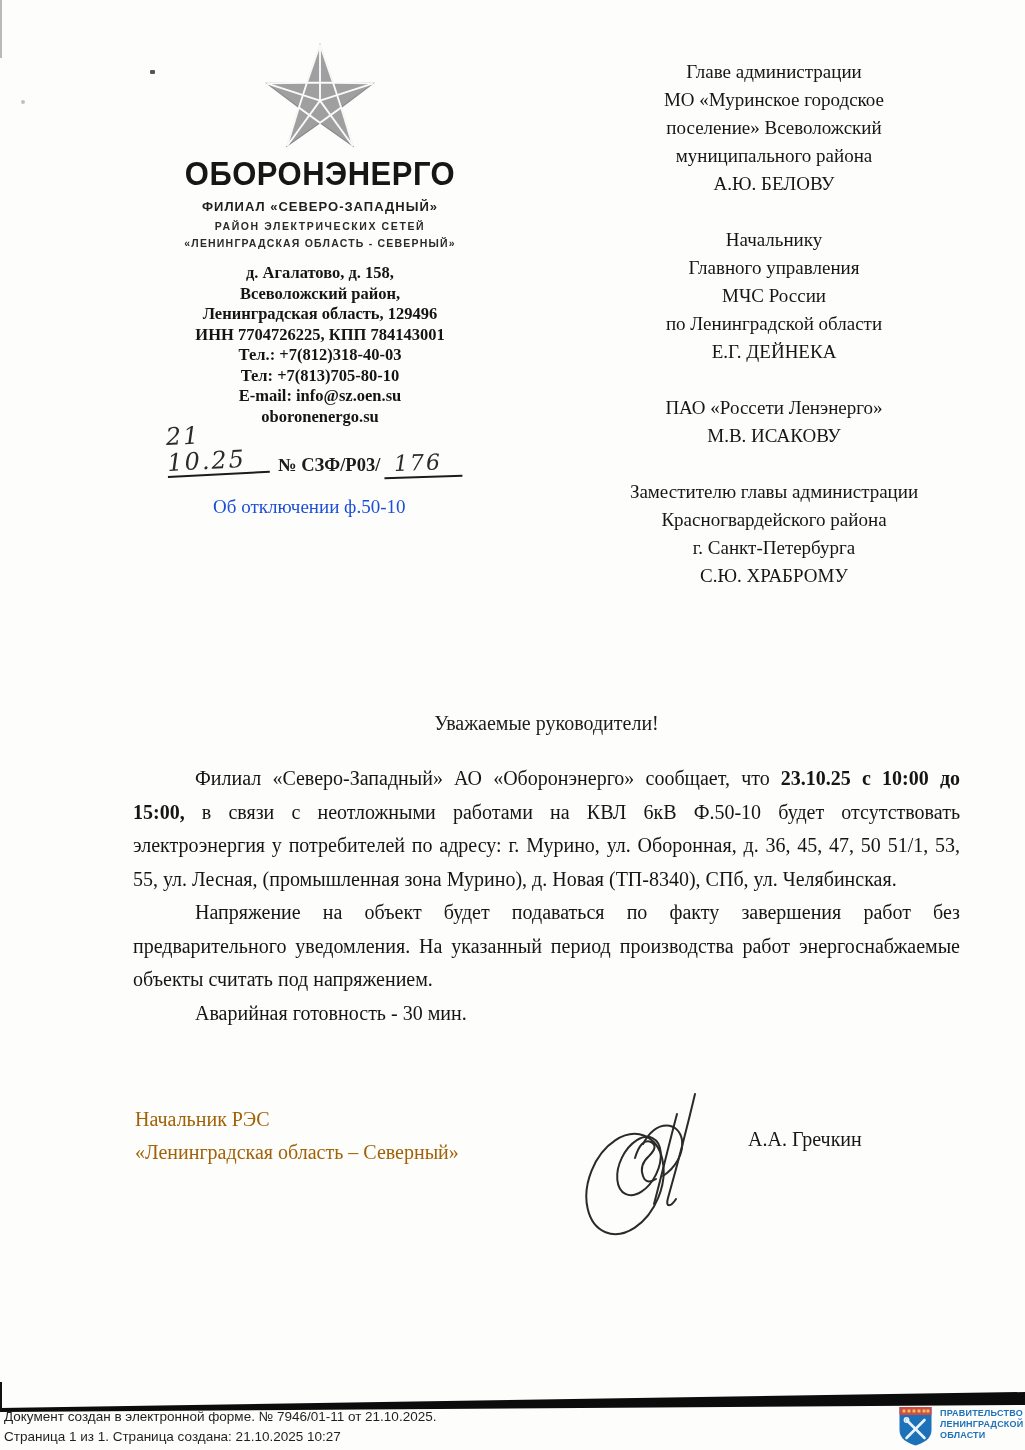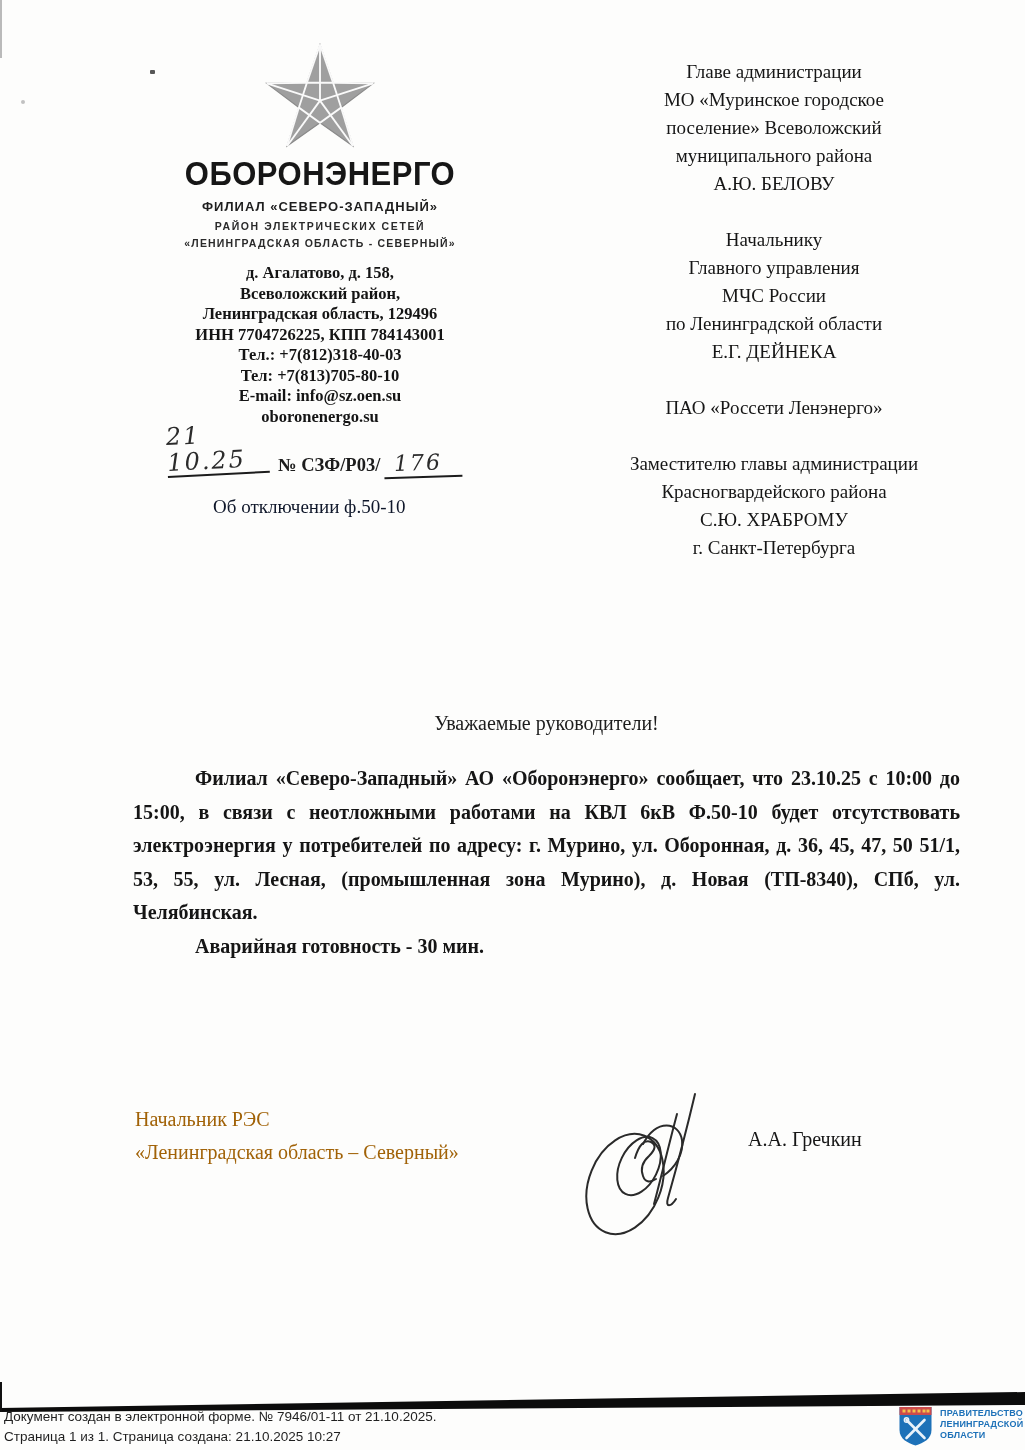--- a/index.html
+++ b/index.html
@@ -33,32 +33,32 @@
   .hw-date {
     display:inline-block; width:102px; border-bottom:2px solid #1c1c1c;
     font-size:24px; transform:rotate(-3deg); transform-origin:left bottom;
     padding-bottom:0; line-height:26px;
   }
   .ref-no { font-weight:bold; font-size:18.5px; margin:0 4px 2px 8px; white-space:nowrap; }
   .hw-num {
     display:inline-block; width:78px; border-bottom:2px solid #1c1c1c;
     font-size:22px; line-height:26px; padding-left:10px; transform:rotate(-2deg);
   }
-  .subject { position:absolute; left:213px; top:496px; font-size:19px; color:#0f172a; }
+  .subject { position:absolute; left:213px; top:496px; font-size:19px; color:#1d4ed8; }
   
   .recipients {
     position:absolute; left:558px; top:58px; width:432px;
     text-align:center; font-size:19px; line-height:28px; color:#161616;
   }
   .recipient-block { margin-bottom:28px; }
   
   .salutation { position:absolute; left:133px; top:712px; width:827px; text-align:center; font-size:20px; }
   .body-text {
     position:absolute; left:133px; top:762px; width:827px;
-    font-size:20px; line-height:33.5px; text-align:justify; color:#151515;font-weight:bold;
+    font-size:20px; line-height:33.5px; text-align:justify; color:#151515;
   }
   .body-text p { text-indent:62px; }
   
   .sig-position { position:absolute; left:135px; top:1103px; font-size:20px; line-height:33px; color:#a16207; }
   .sig-name { position:absolute; left:748px; top:1128px; font-size:20px; color:#161616; }
   .sig-scribble { position:absolute; left:573px; top:1086px; }
   
   .speck-1 { position:absolute; left:150px; top:70px; width:5px; height:4px; background:#3a3a3a; border-radius:1px; opacity:.85; }
   .speck-2 { position:absolute; left:21px; top:100px; width:4px; height:4px; background:#9a9a9a; border-radius:50%; opacity:.6; }
   .edge-left-top { position:absolute; left:0; top:0; width:2px; height:58px; background:#777; opacity:.5; }
@@ -139,33 +139,35 @@
     </div>
     <div class="recipient-block">
       <div>Начальнику</div>
       <div>Главного управления</div>
       <div>МЧС России</div>
       <div>по Ленинградской области</div>
       <div>Е.Г. ДЕЙНЕКА</div>
     </div>
     <div class="recipient-block">
       <div>ПАО «Россети Ленэнерго»</div>
+      <div>М.В. ИСАКОВУ</div>
     </div>
     <div class="recipient-block">
       <div>Заместителю главы администрации</div>
       <div>Красногвардейского района</div>
+      <div>г. Санкт-Петербурга</div>
       <div>С.Ю. ХРАБРОМУ</div>
-      <div>г. Санкт-Петербурга</div>
     </div>
   </div>
 
   <div class="salutation">Уважаемые руководители!</div>
 
   <div class="body-text">
     <p><span>Филиал «Северо-Западный» АО «Оборонэнерго» сообщает, что </span><b>23.10.25 с 10:00 до 15:00,</b><span> в связи с неотложными работами на КВЛ 6кВ Ф.50-10 будет отсутствовать электроэнергия у потребителей по адресу: г. Мурино, ул. Оборонная, д. 36, 45, 47, 50 51/1, 53, 55, ул. Лесная, (промышленная зона Мурино), д. Новая (ТП-8340), СПб, ул. Челябинская.</span></p>
+    <p>Напряжение на объект будет подаваться по факту завершения работ без предварительного уведомления. На указанный период производства работ энергоснабжаемые объекты считать под напряжением.</p>
     <p>Аварийная готовность - 30 мин.</p>
   </div>
 
   <div class="sig-position">
     <div>Начальник РЭС</div>
     <div>«Ленинградская область – Северный»</div>
   </div>
 
   <div class="sig-scribble">
     <svg width="135" height="150" viewBox="0 0 135 150">

